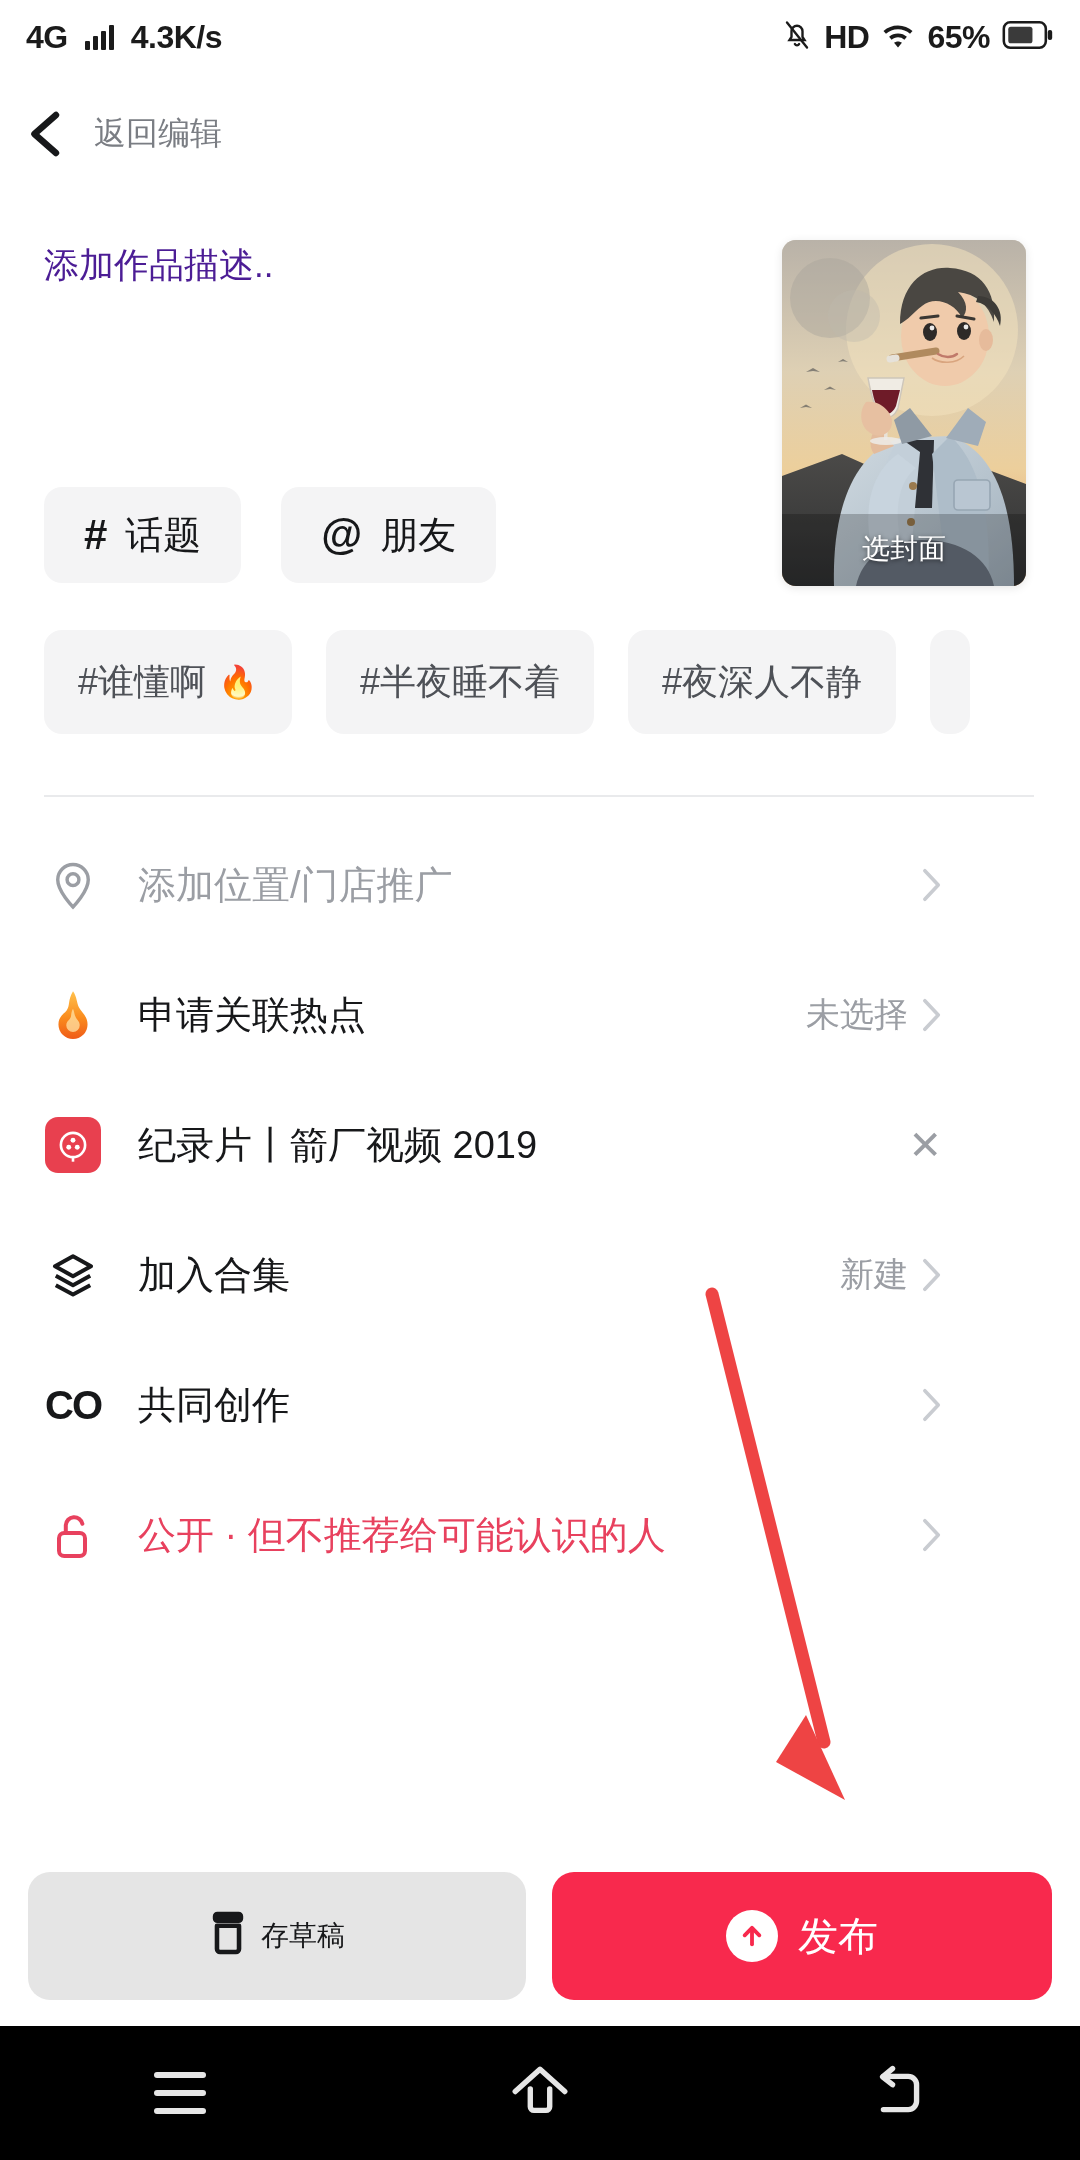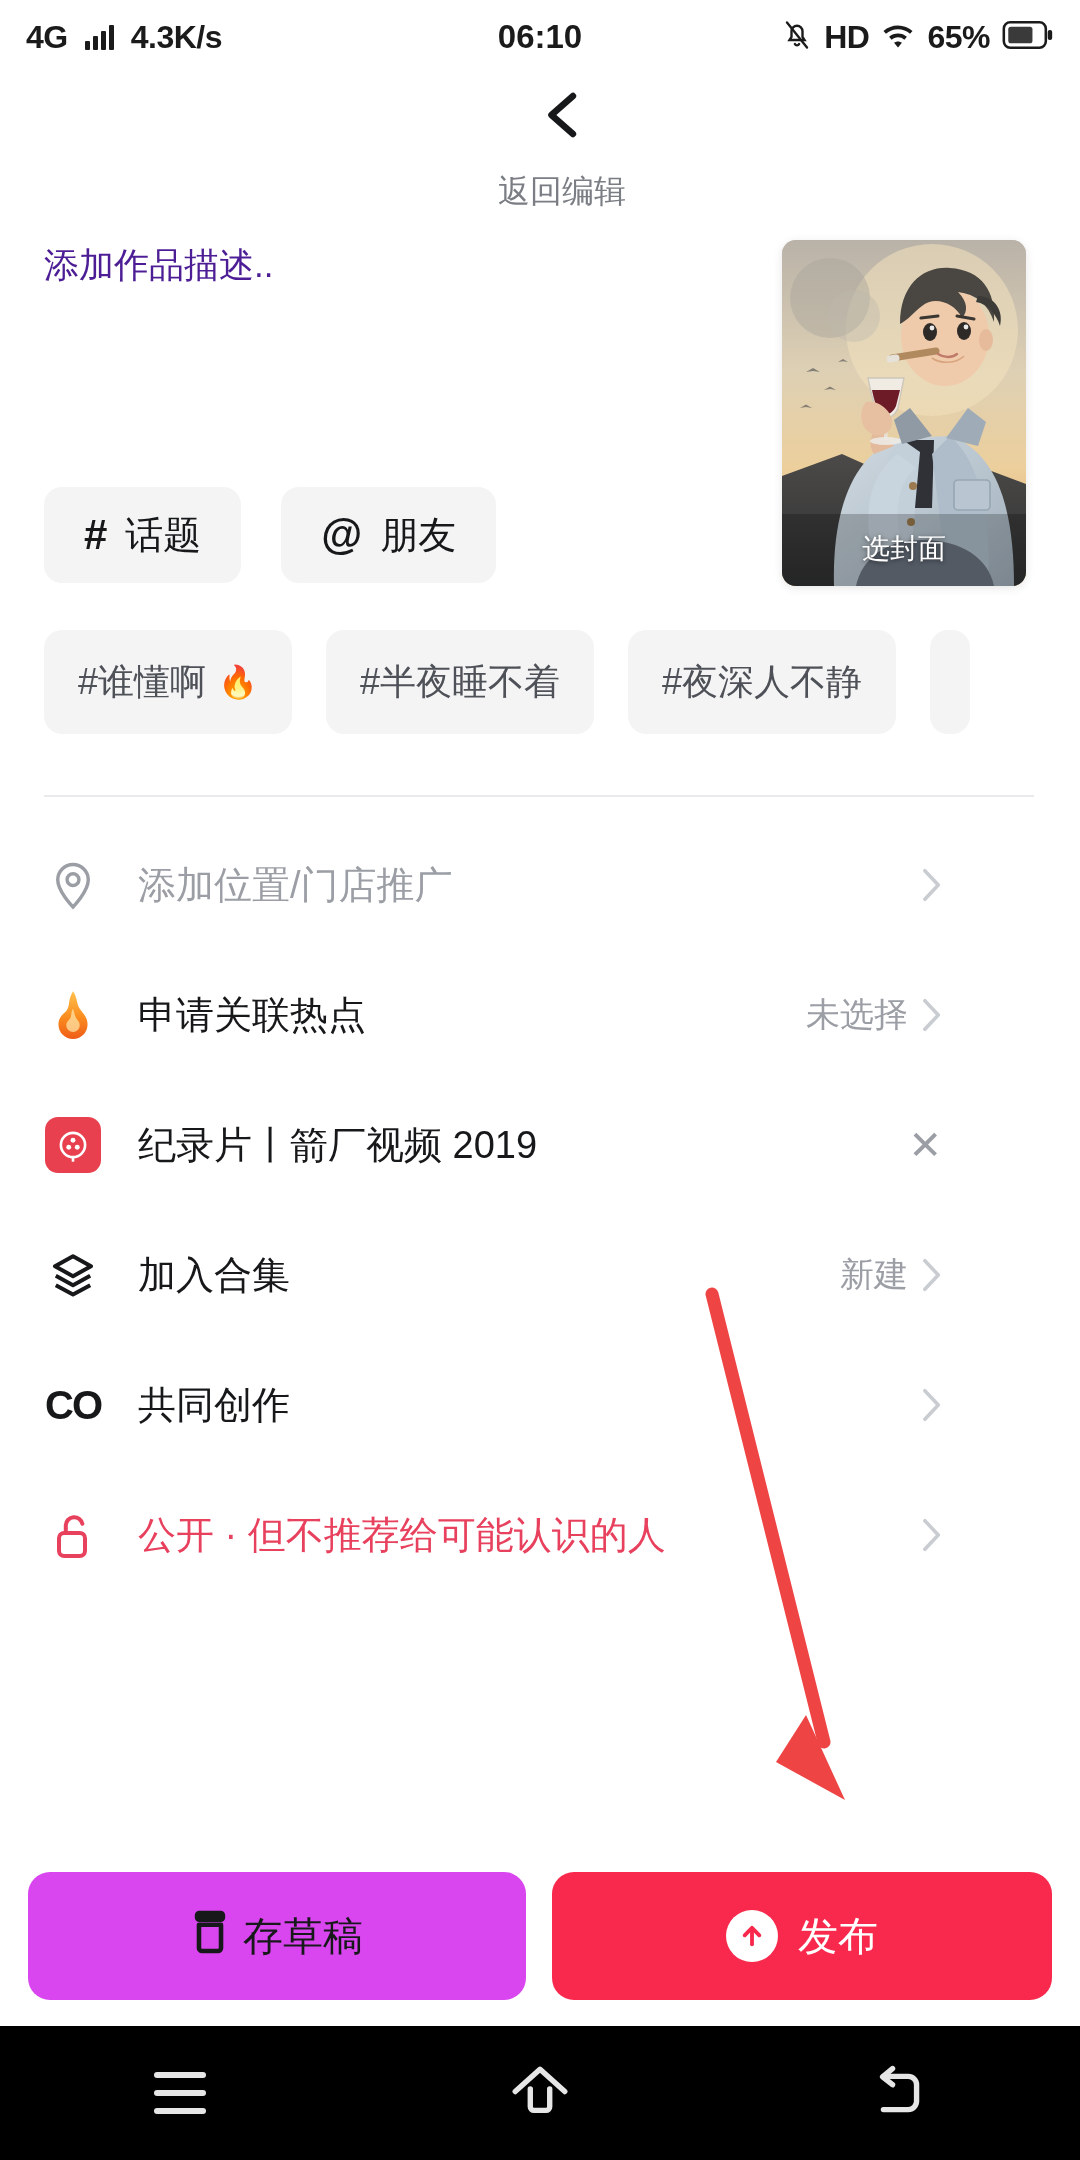--- a/index.html
+++ b/index.html
@@ -24,21 +24,21 @@
              left:0; right:0; text-align:center; pointer-events:none; }
   .bars { display:flex; align-items:flex-end; gap:3px; height:26px; }
   .bars i { display:block; width:5px; background:#1b1b1b; border-radius:1px; }
   .bars i:nth-child(1){height:9px}
   .bars i:nth-child(2){height:14px}
   .bars i:nth-child(3){height:19px}
   .bars i:nth-child(4){height:25px}
 
   
   .header { position:absolute; top:92px; left:0; width:1080px; height:84px;
-            display:flex; align-items:center; padding-left:44px; gap:32px;flex-direction:column; }
+            display:flex; align-items:center; padding-left:28px; gap:32px; }
   .back-chevron { width:34px; height:46px; display:block; }
   .back-label { font-size:32px; color:#7a7d83; }
 
   
   .desc-wrap { position:absolute; top:240px; left:44px; width:680px; }
   .desc-placeholder { font-size:35px; color:#4c1d95; line-height:1.4; }
 
   
   .cover {
     position:absolute; left:782px; top:240px; width:244px; height:346px;
@@ -102,23 +102,23 @@
   .annot { position:absolute; left:0; top:0; width:1080px; height:2160px;
            pointer-events:none; }
 
   
   .actionbar {
     position:absolute; left:0; bottom:134px; width:1080px; height:180px;
     display:flex; align-items:center; gap:26px; padding:0 28px;
     background:#fff;
   }
   .btn-draft {
-    flex:0 0 498px; height:128px; border-radius:22px; background:#d946ef;
+    flex:0 0 498px; height:128px; border-radius:22px; background:#e5e5e5;
     display:flex; align-items:center; justify-content:center; gap:14px;
-    font-size:40px; color:#17181a; font-weight:500;
+    font-size:28px; color:#17181a; font-weight:500;
   }
   .btn-publish {
     flex:1; height:128px; border-radius:22px; background:#f8294d;
     display:flex; align-items:center; justify-content:center; gap:20px;
     font-size:40px; color:#ffffff; font-weight:500;
   }
   .pub-circle {
     width:52px; height:52px; border-radius:50%; background:#fff;
     display:flex; align-items:center; justify-content:center;
   }
@@ -143,21 +143,20 @@
     <div class="sb-left">
       <span class="sb-txt">4G</span>
       <span class="bars">
           <i></i>
           <i></i>
           <i></i>
           <i></i>
         </span>
       <span class="sb-txt">4.3K/s</span>
     </div>
-    <div class="sb-time">06:10</div>
     <div class="sb-right">
       <span>
         <svg width="30" height="34" viewBox="0 0 24 26" fill="none" stroke="#1b1b1b" stroke-width="1.9" stroke-linecap="round">
           <path d="M6 17h12l-1.6-2.4V10a4.4 4.4 0 0 0-8.8 0v4.6L6 17z"></path>
           <path d="M10.3 20.2a1.9 1.9 0 0 0 3.4 0"></path>
           <path d="M4 3l16 20"></path>
         </svg>
       </span>
       <span class="sb-txt">HD</span>
       <span>

